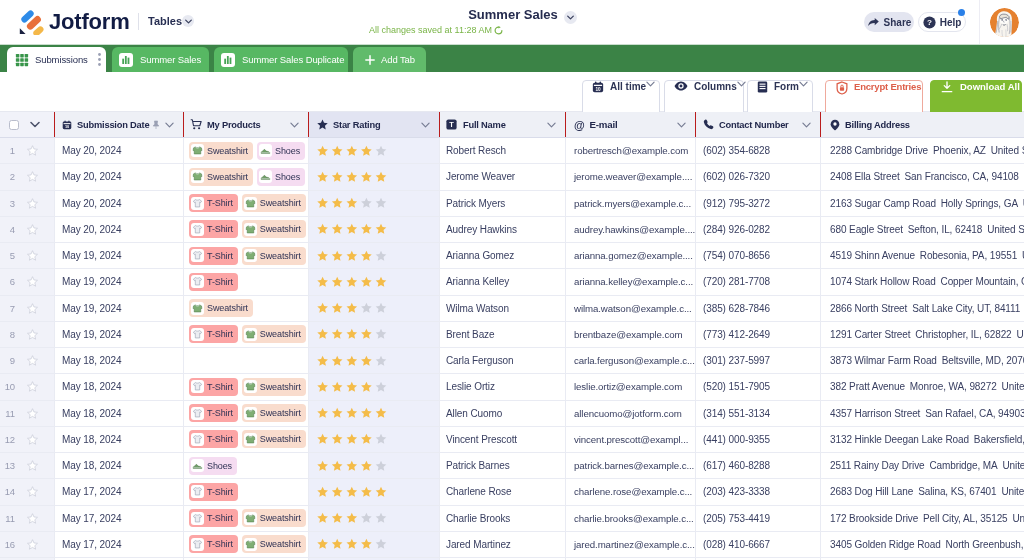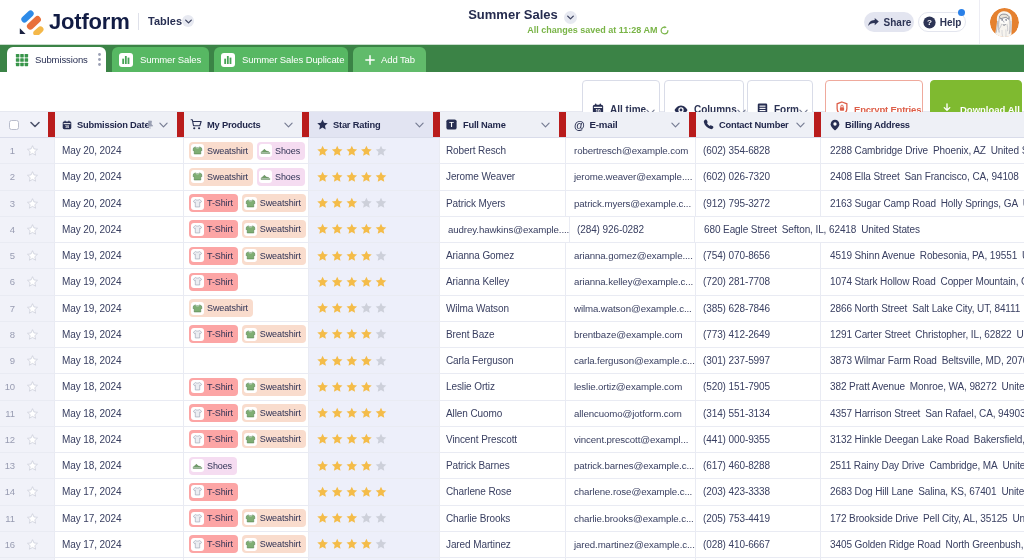--- a/index.html
+++ b/index.html
@@ -3,42 +3,42 @@
 <style>
 *{margin:0;padding:0;box-sizing:border-box}
 html,body{width:1024px;height:560px;overflow:hidden;font-family:"Liberation Sans",sans-serif;background:#fff}
 .hdr{position:absolute;left:8px;top:0;width:1024px;height:52px;background:#fff}
 .brand{position:absolute;left:41px;top:9px;font-size:22px;font-weight:bold;color:#121c44;letter-spacing:-0.2px}
 .hdiv{position:absolute;left:130px;top:13px;width:1px;height:17px;background:#dfe1ea}
 .tables{position:absolute;left:140px;top:14.5px;font-size:11px;font-weight:bold;color:#272e52}
 .tchev{position:absolute;left:174px;top:15px;width:12px;height:12px;border-radius:50%;background:#e7e9f1;display:flex;align-items:center;justify-content:center}
 .title{position:absolute;left:355px;top:7px;width:300px;text-align:center;font-size:13px;font-weight:bold;color:#252b4e}
 .titchev{position:absolute;left:556px;top:11px;width:13px;height:13px;border-radius:50%;background:#e7e9f1;display:flex;align-items:center;justify-content:center}
-.saved{position:absolute;left:361px;top:25px;width:300px;text-align:right;font-size:9px;color:#79b447;font-weight:bold;white-space:nowrap}
+.saved{position:absolute;left:361px;top:25px;width:300px;text-align:left;font-size:9px;color:#79b447;font-weight:normal;white-space:nowrap}
 .pill{position:absolute;top:12px;height:20px;border-radius:10px;display:flex;align-items:center;justify-content:center;font-size:10px;font-weight:bold;color:#2d3455;white-space:nowrap}
 .share{left:856px;width:50px;background:#e3e5f0}
 .help{left:910px;width:48px;background:#fff;border:1px solid #e3e5ee}
 .hdot{position:absolute;left:950px;top:9px;width:7px;height:7px;border-radius:50%;background:#2a80e8}
 .vsep{position:absolute;left:971px;top:0;width:1px;height:45px;background:#ededf4}
 .avatar{position:absolute;left:982px;top:8px;width:29px;height:29px;border-radius:50%;overflow:hidden}
 .tabbar{position:absolute;left:0;top:44px;width:1024px;height:28px;background:#3b8346;border-top:1px solid #c9ddcd}
 .tab{position:absolute;top:2px;height:25px;border-radius:6px 6px 0 0;display:flex;align-items:center;font-size:9.5px;font-weight:normal;white-space:nowrap;letter-spacing:-0.1px}
 .tab.active{background:#fff;color:#272e52}
 .tab.green{background:#57b863;color:#fff}
 .tab.add{background:#61bb6b;color:#fff}
 .ticon{display:flex;align-items:center;justify-content:center}
 .toolbar{position:absolute;left:0;top:72px;width:1024px;height:40px;background:#fff;border-bottom:1px solid #e6e8f0}
-.btn{position:absolute;top:8px;height:36px;border:1px solid #d9dce8;border-radius:4px;background:#fff;display:flex;align-items:flex-end;font-size:10px;font-weight:bold;color:#2d3455;white-space:nowrap}
+.btn{position:absolute;top:8px;height:36px;border:1px solid #d9dce8;border-radius:4px;background:#fff;display:flex;align-items:flex-start;font-size:10px;font-weight:bold;color:#2d3455;white-space:nowrap}
 .bchev{margin-left:auto;margin-right:8px}
 .btn svg,.pill svg,.th svg,.tab svg{flex:none}
 .benc{border-color:#efa99c;color:#dd5f4a;font-size:9.5px;letter-spacing:-0.2px}
 .bdl{background:#7fba30;border-color:#7fba30;color:#fff;font-size:9.5px}
 .grid{position:absolute;left:0;top:112px;width:1024px;height:448px;background:#fff}
 .thead{display:flex;height:26px;background:#eef0f6;border-bottom:1px solid #d9dcea}
-.th{flex:none;display:flex;align-items:center;font-size:9.3px;letter-spacing:-0.2px;font-weight:bold;color:#22284c;border-right:7px solid #b91c1c;padding-left:7px;position:relative;white-space:nowrap;overflow:hidden}
+.th{flex:none;display:flex;align-items:center;font-size:9.3px;letter-spacing:-0.2px;font-weight:bold;color:#22284c;border-right:1px solid #b91c1c;padding-left:7px;position:relative;white-space:nowrap;overflow:hidden}
 .th .hchev{position:absolute;right:9px}
 .tr{display:flex;height:26.25px;border-bottom:1px solid #e9ebf3;background:#fff}
 .td{flex:none;display:flex;align-items:center;font-size:10px;letter-spacing:-0.1px;color:#3a4062;border-right:1px solid #e9ebf3;padding-left:7px;overflow:hidden;white-space:nowrap}
 .c0{width:55px;background:#f1f2f9;padding-left:0}
 .c1{width:129px}.c2{width:125px;padding-left:5px}.c3{width:131px;background:#edeffa;padding-left:8px}
 .c4{width:126px;padding-left:6px}.c5{width:130px;padding-left:8px;font-size:9.7px}.c6{width:125px}.c7{width:260px;padding-left:9px;border-right:none}
 .rn{width:15px;text-align:right;font-size:9.5px;color:#989cb2;margin-right:12px;flex:none}
 .chip{display:inline-flex;align-items:center;height:18px;border-radius:4px;padding:0 5px 0 2px;margin-right:4px;font-size:9px;font-weight:normal;color:#2f3254;letter-spacing:-0.1px}
 .cic{width:13px;height:13px;background:#fff;border-radius:3px;display:inline-flex;align-items:center;justify-content:center;margin-right:3px;flex:none}
 .c-ts{background:#fca5a5}.c-sw{background:#f9dccd}.c-sh{background:#f5dcf1}
@@ -420,20 +420,21 @@
             <polygon points="10.00,0.80 12.76,7.00 19.51,7.71 14.47,12.25 15.88,18.89 10.00,15.50 4.12,18.89 5.53,12.25 0.49,7.71 7.24,7.00" fill="#f4bc49"></polygon>
           </g>
           <g transform="translate(43.8,1.2) scale(0.56)">
             <polygon points="10.00,0.80 12.76,7.00 19.51,7.71 14.47,12.25 15.88,18.89 10.00,15.50 4.12,18.89 5.53,12.25 0.49,7.71 7.24,7.00" fill="#f4bc49"></polygon>
           </g>
           <g transform="translate(58.4,1.2) scale(0.56)">
             <polygon points="10.00,0.80 12.76,7.00 19.51,7.71 14.47,12.25 15.88,18.89 10.00,15.50 4.12,18.89 5.53,12.25 0.49,7.71 7.24,7.00" fill="#f4bc49"></polygon>
           </g>
         </svg>
       </div>
+<div class="td c4">Audrey Hawkins</div>
 <div class="td c5">audrey.hawkins@example....</div>
 <div class="td c6">(284) 926-0282</div>
 <div class="td c7">680 Eagle Street Sefton, IL, 62418 United States</div>
 </div>
 <div class="tr">
 <div class="td c0">
         <span class="rn">5</span>
         <svg class="rowstar" width="11" height="11" viewBox="0 0 21 21">
           <polygon points="10.00,0.80 12.76,7.00 19.51,7.71 14.47,12.25 15.88,18.89 10.00,15.50 4.12,18.89 5.53,12.25 0.49,7.71 7.24,7.00" fill="#fff" stroke="#c9ccd8" stroke-width="1.4" stroke-linejoin="round" transform="translate(0.5,0.5)"></polygon>
         </svg>

